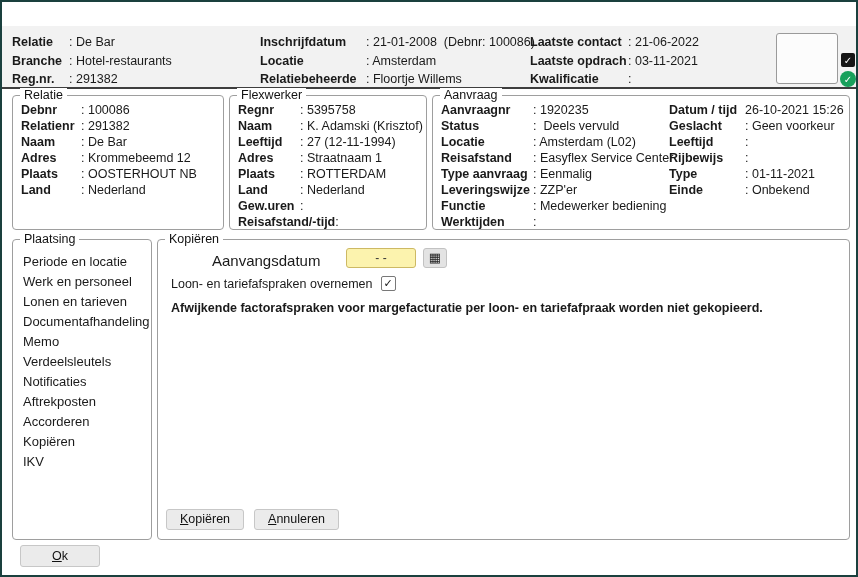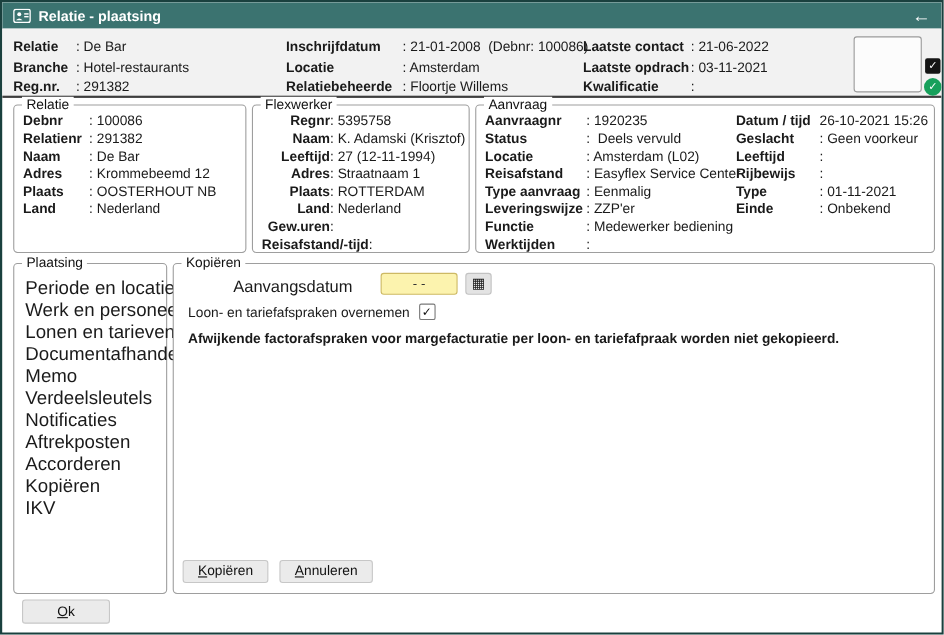--- a/index.html
+++ b/index.html
@@ -43,28 +43,28 @@
   .fs{position:absolute;border:1px solid #9e9e9e;border-radius:4px;background:#fff;box-sizing:border-box;}
   .fs .legend{
     position:absolute;top:-8px;left:7px;background:#fff;padding:0 4px;
     font-size:12.5px;line-height:14px;color:#111;
   }
   .fs .body{position:relative;padding:6px 0 0 8px;}
   .fs .row{line-height:16px;font-size:12.5px;}
   #fs-relatie{left:10px;top:93px;width:212px;height:135px;}
   #fs-relatie .lbl{min-width:60px;}
   #fs-flexwerker{left:227px;top:93px;width:198px;height:135px;}
-  #fs-flexwerker .lbl{min-width:62px;text-align:right;}
+  #fs-flexwerker .lbl{min-width:62px;}
   #fs-aanvraag{left:430px;top:93px;width:418px;height:135px;}
   .av-left .lbl{min-width:92px;}
   .av-right{position:absolute;left:236px;top:6px;}
   .av-right .lbl{min-width:76px;}
   #fs-plaatsing{left:10px;top:237px;width:140px;height:301px;}
   .menu{padding-top:12px;}
-  .menu-item{padding-left:10px;line-height:20px;font-size:17px;cursor:pointer;white-space:nowrap;}
+  .menu-item{padding-left:10px;line-height:20px;font-size:13px;cursor:pointer;white-space:nowrap;}
   #fs-kopieren{left:155px;top:237px;width:693px;height:301px;}
   #fs-kopieren .body{position:relative;height:100%;padding:0;box-sizing:border-box;}
   .kp-lbl{position:absolute;left:13px;top:12px;font-size:15px;margin-left:41px;}
   .kp-input{
     position:absolute;left:188px;top:8px;width:70px;height:20px;box-sizing:border-box;
     background:#fcf3ae;border:1px solid #cdb964;border-radius:3px;text-align:center;
     font-family:"Liberation Sans","DejaVu Sans",sans-serif;font-size:12px;color:#333;
   }
   .kp-cal{
     position:absolute;left:265px;top:8px;width:24px;height:20px;box-sizing:border-box;
@@ -84,31 +84,20 @@
     padding:2px 13px 3px;cursor:pointer;
   }
   .btn::first-letter{text-decoration:underline;}
   #ok-btn{position:absolute;left:18px;top:543px;width:80px;height:22px;padding:0;}
 </style>
 </head>
 <body>
 
 <div class="window">
 
-  <div class="titlebar">
-    <svg class="tb-icon" viewBox="0 0 16 13">
-      <rect x="0.5" y="0.5" width="15" height="12" rx="2" fill="none" stroke="#ffffff" stroke-width="1.4"></rect>
-      <circle cx="5.5" cy="5" r="1.8" fill="#ffffff"></circle>
-      <path d="M2.5 10.5 Q5.5 7.2 8.5 10.5 Z" fill="#ffffff"></path>
-      <rect x="10" y="4" width="4" height="1.3" fill="#ffffff"></rect>
-      <rect x="10" y="6.5" width="4" height="1.3" fill="#ffffff"></rect>
-    </svg>
-    <span class="title">Relatie - plaatsing</span>
-    <span class="back">←</span>
-  </div>
 
   <div class="header">
     <div class="hcol c1">
       <div class="row"><span class="lbl">Relatie</span><span class="val">: De Bar</span></div>
       <div class="row"><span class="lbl">Branche</span><span class="val">: Hotel-restaurants</span></div>
       <div class="row"><span class="lbl">Reg.nr.</span><span class="val">: 291382</span></div>
     </div>
     <div class="hcol c2">
       <div class="row"><span class="lbl">Inschrijfdatum</span><span class="val">: 21-01-2008  (Debnr: 100086)</span></div>
       <div class="row"><span class="lbl">Locatie</span><span class="val">: Amsterdam</span></div>

